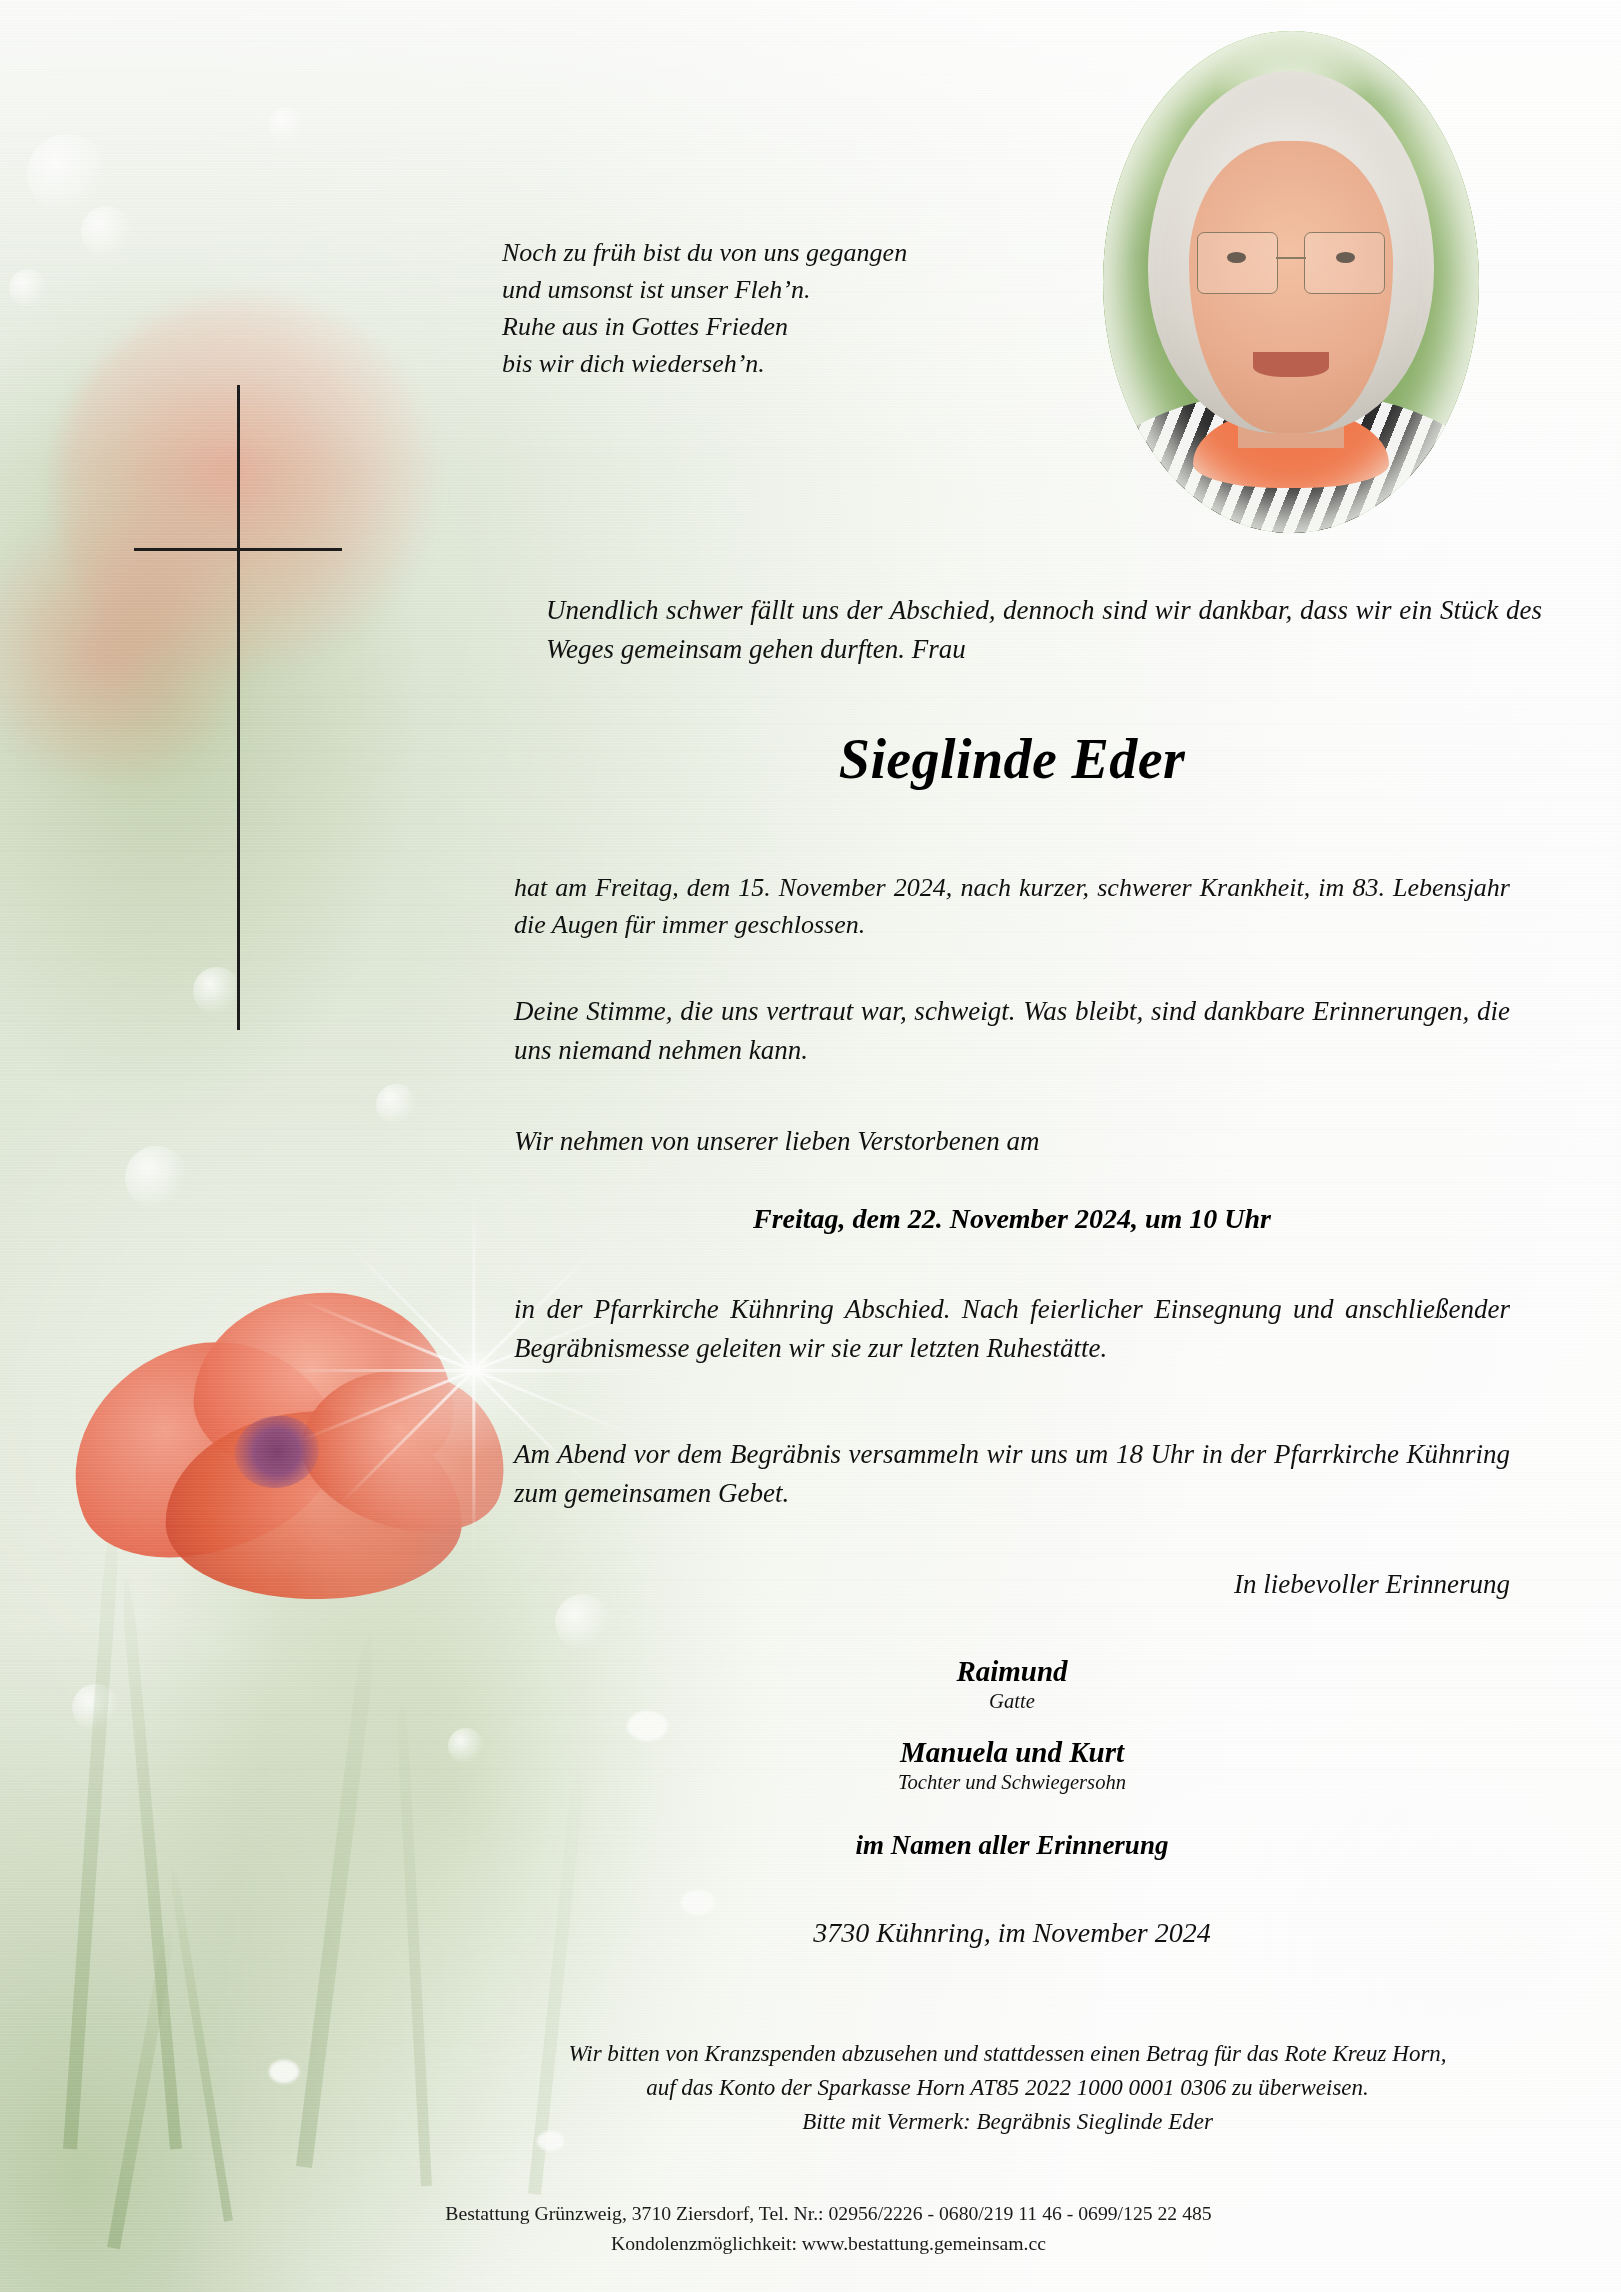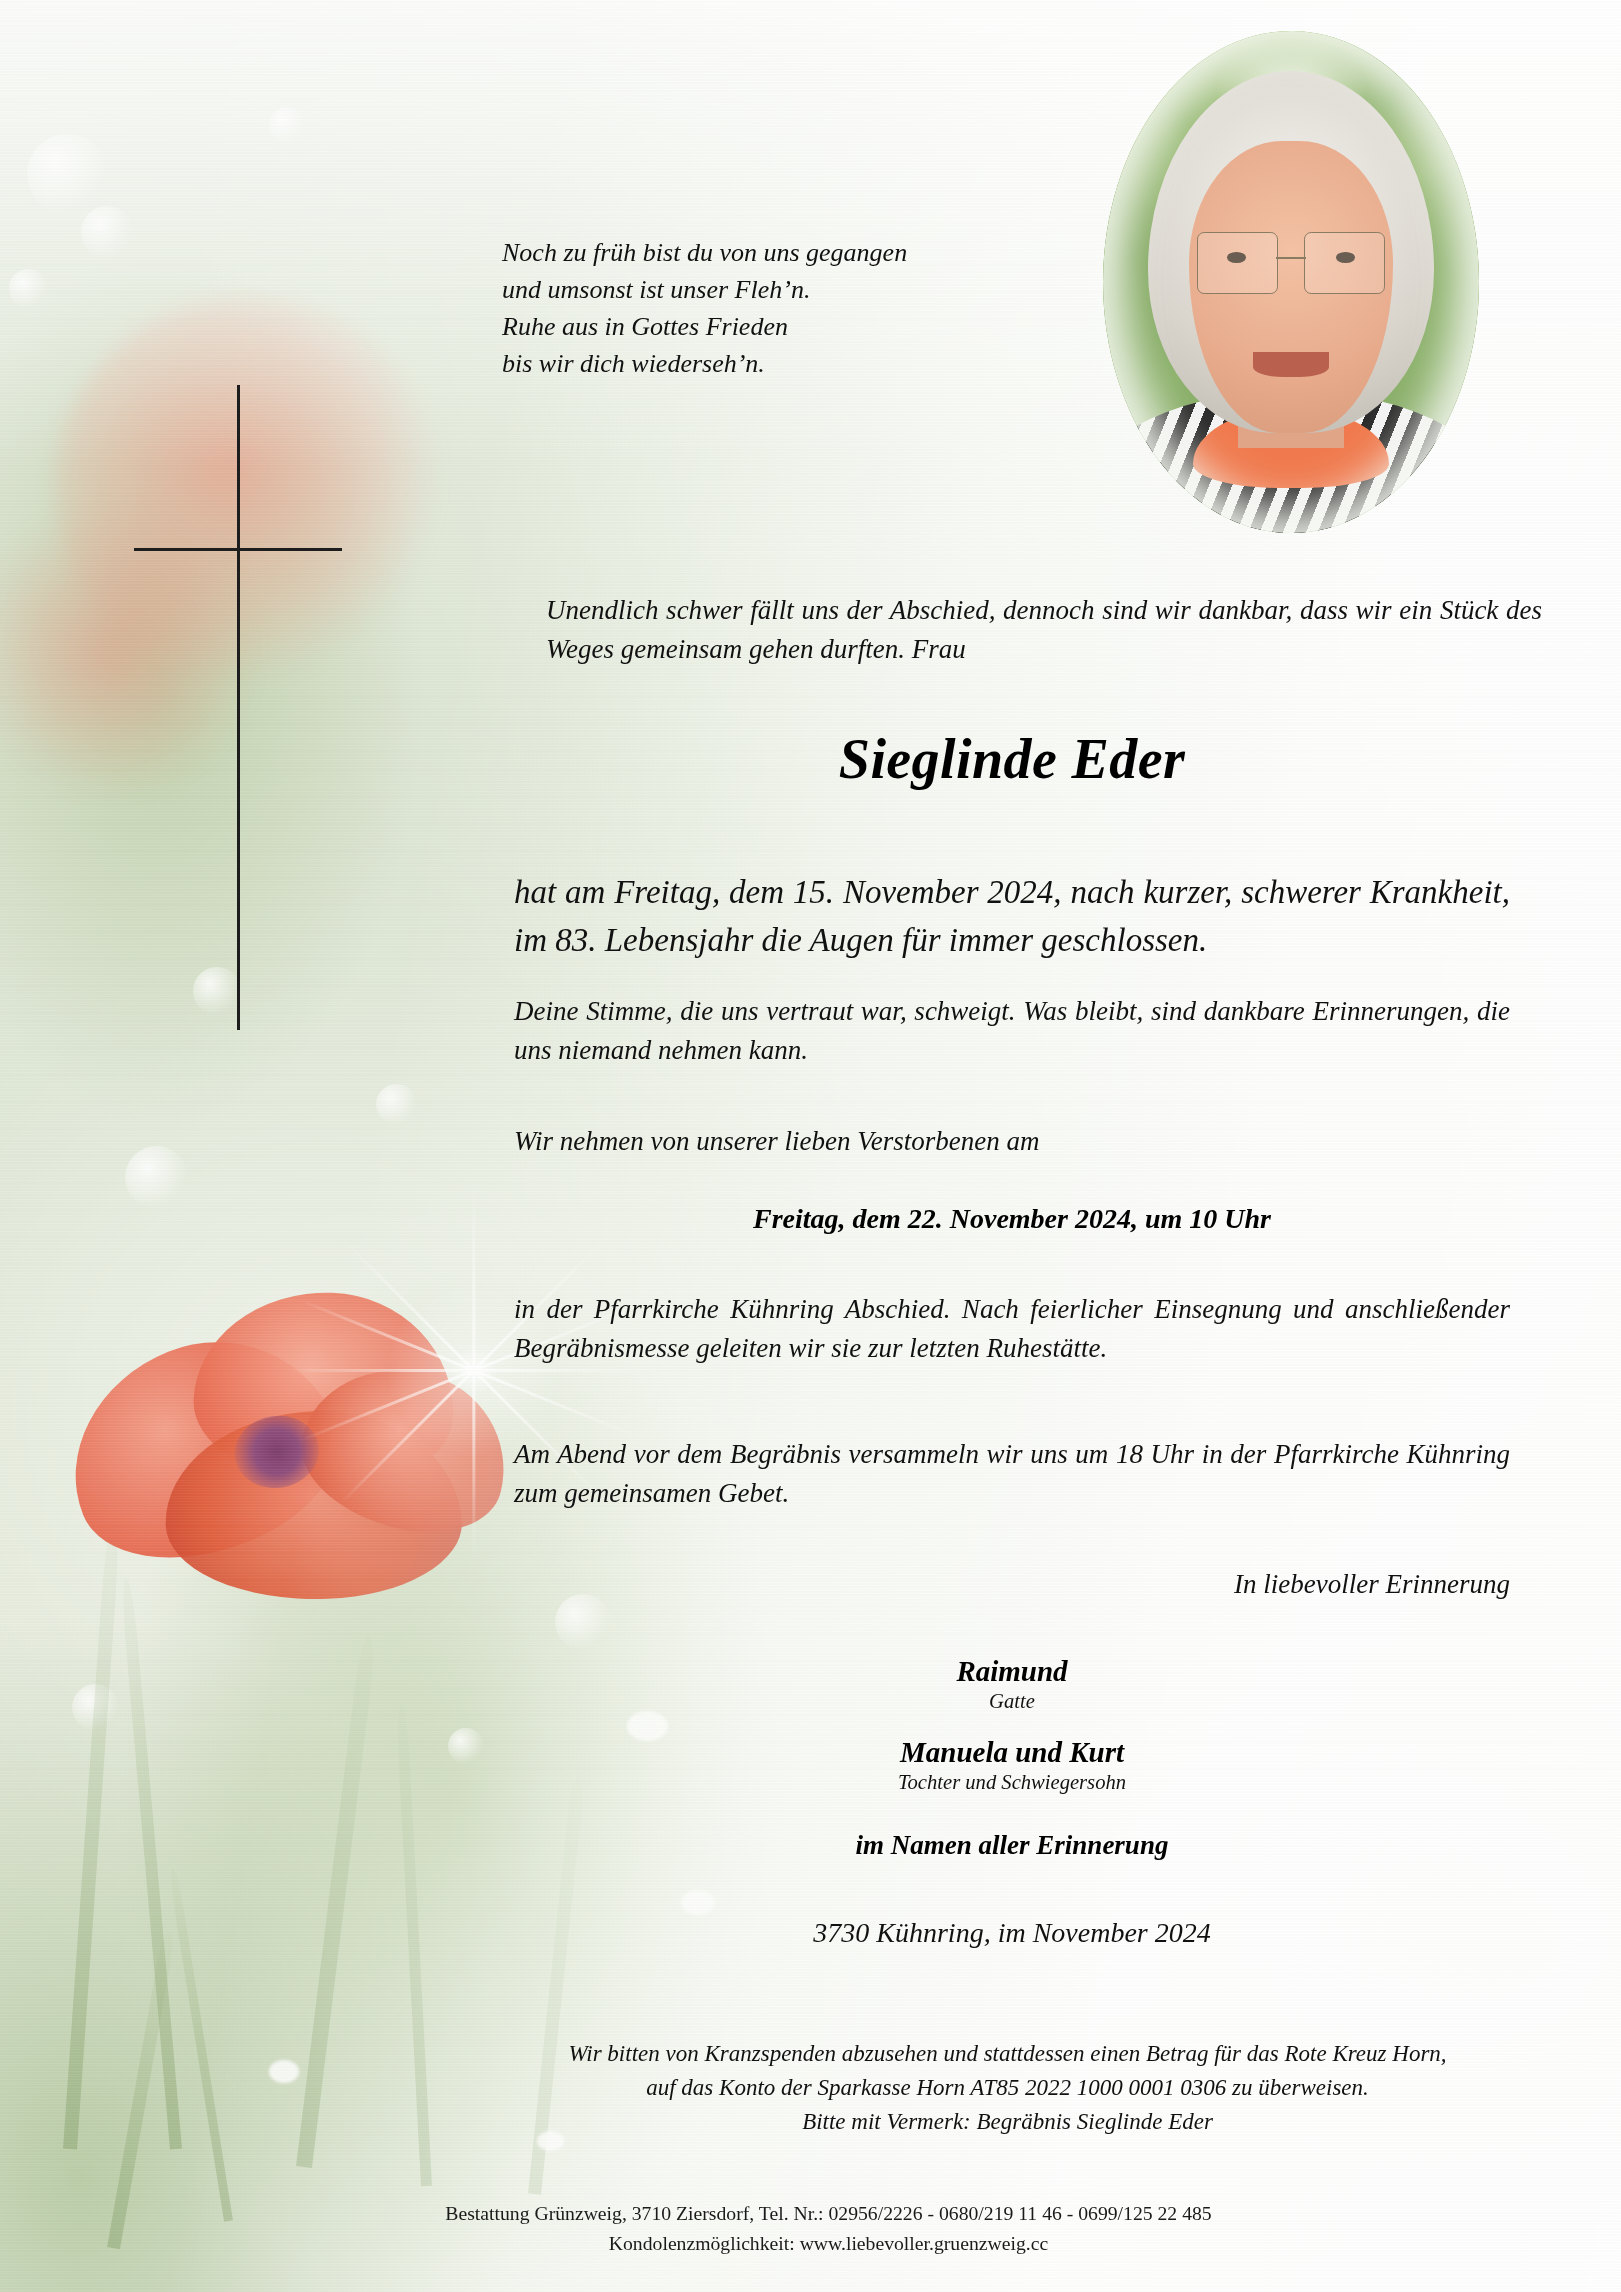--- a/index.html
+++ b/index.html
@@ -265,21 +265,21 @@
     text-align: center;
     font-weight: bold;
     font-style: italic;
     font-size: 56px;
     letter-spacing: 0.4px;
     color: #000;
   }
 
   .p-death {
     left: 514px; top: 869px; width: 996px;
-    font-size: 33px; line-height: 1.44;
+    font-size: 26px; line-height: 1.44;
   }
 
   .p-voice {
     left: 514px; top: 992px; width: 996px;
     font-size: 27px; line-height: 1.44;
   }
 
   .p-farewell {
     left: 514px; top: 1122px; width: 996px;
     font-size: 27px; line-height: 1.44;
@@ -472,18 +472,18 @@
     </div>
 
     <div class="place-date">3730 Kühnring, im November 2024</div>
 
     <div class="donation" style="white-space: pre-line;">Wir bitten von Kranzspenden abzusehen und stattdessen einen Betrag für das Rote Kreuz Horn,
 auf das Konto der Sparkasse Horn AT85 2022 1000 0001 0306 zu überweisen.
 Bitte mit Vermerk: Begräbnis Sieglinde Eder</div>
 
     <div class="footer">
       <div>Bestattung Grünzweig,  3710 Ziersdorf, Tel. Nr.: 02956/2226  -  0680/219 11 46  -  0699/125 22 485</div>
-      <div>Kondolenzmöglichkeit: www.liebevoller.gruenzweig.cc</div>
+      <div>Kondolenzmöglichkeit: www.bestattung.gemeinsam.cc</div>
     </div>
 
   </div>
 </div>
 
 
 </body></html>

